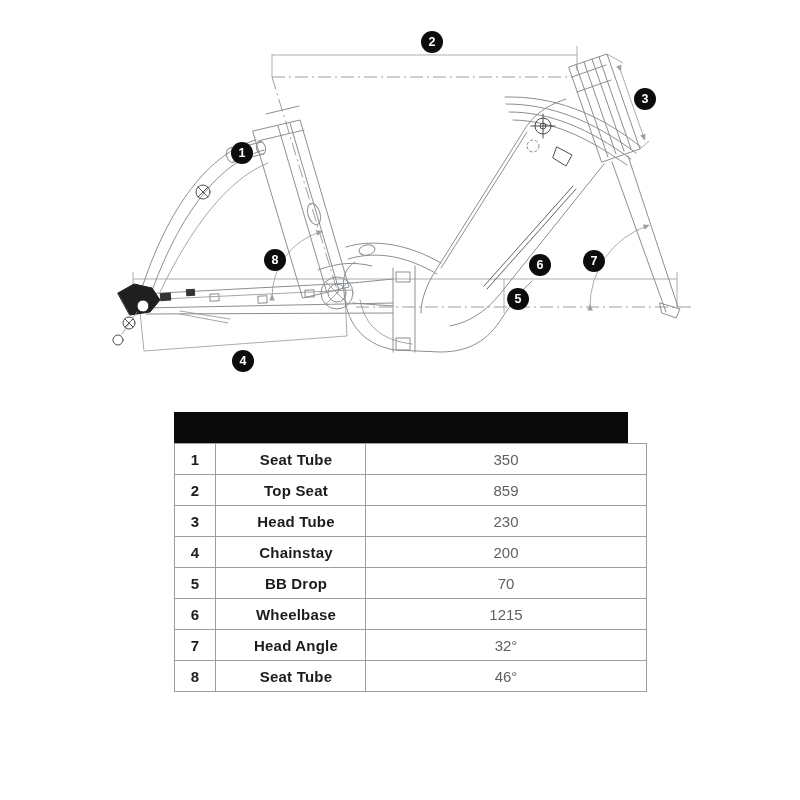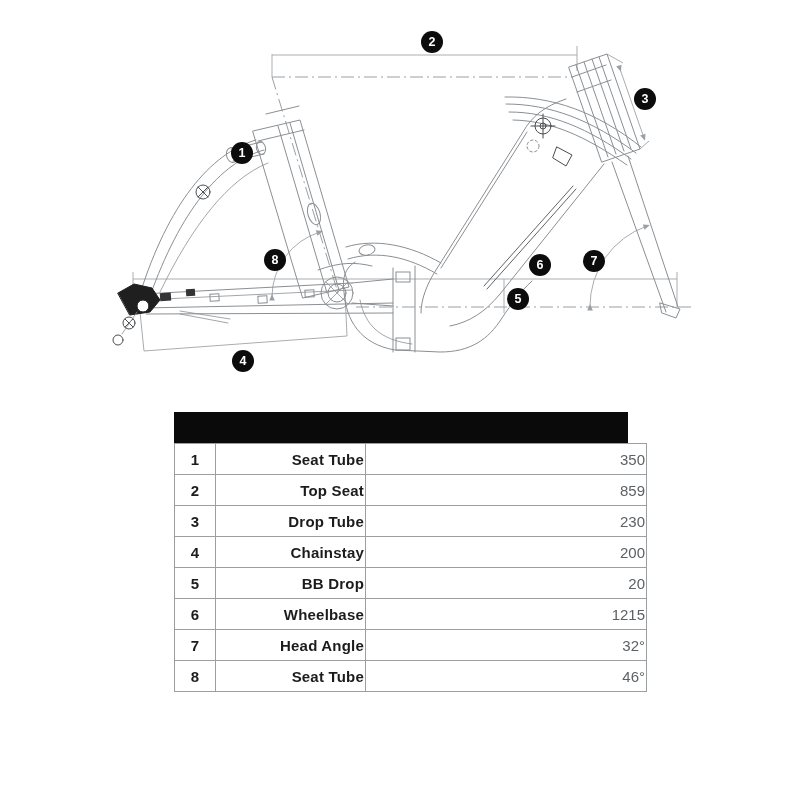--- a/index.html
+++ b/index.html
@@ -13,22 +13,22 @@
     background:#0c0c0c;color:#fff;font-size:12.5px;font-weight:700;
     line-height:22px;text-align:center;user-select:none;
   }
 
   
   .spec-table-wrap{position:absolute;left:174px;top:412px;width:454px;}
   table.spec{border-collapse:collapse;width:454px;table-layout:fixed;}
   table.spec td{border:1px solid #9c9fa1;height:28px;font-size:15px;overflow:hidden;white-space:nowrap;}
   .hdr-bar{width:454px;height:31px;background:#0a0a0a;border:1px solid #0a0a0a;box-sizing:border-box;}
   td.c-num{width:38px;text-align:center;font-weight:700;color:#1c1c1c;}
-  td.c-label{width:136px;text-align:right;padding-left:12px;font-weight:700;color:#1c1c1c;letter-spacing:.2px;margin-top:13px;}
-  td.c-value{width:278px;text-align:right;color:#5e6163;font-weight:400;}
+  td.c-label{width:136px;text-align:center;padding-left:12px;font-weight:700;color:#1c1c1c;letter-spacing:.2px;margin-top:13px;}
+  td.c-value{width:278px;text-align:center;color:#5e6163;font-weight:400;}
 </style>
 </head>
 <body>
 
 <div class="stage">
 
   <svg width="800" height="800" viewBox="0 0 800 800">
     <defs>
       <marker id="arr" markerWidth="8" markerHeight="8" refX="4" refY="4" orient="auto">
         <path d="M0.5,1.2 L7,4 L0.5,6.8 Z" fill="#9aa0a4"></path>
@@ -199,32 +199,32 @@
           <td class="c-label">Seat Tube</td>
           <td class="c-value">350</td>
         </tr>
         <tr>
           <td class="c-num">2</td>
           <td class="c-label">Top Seat</td>
           <td class="c-value">859</td>
         </tr>
         <tr>
           <td class="c-num">3</td>
-          <td class="c-label">Drop Tube</td>
+          <td class="c-label">Head Tube</td>
           <td class="c-value">230</td>
         </tr>
         <tr>
           <td class="c-num">4</td>
           <td class="c-label">Chainstay</td>
           <td class="c-value">200</td>
         </tr>
         <tr>
           <td class="c-num">5</td>
           <td class="c-label">BB Drop</td>
-          <td class="c-value">20</td>
+          <td class="c-value">70</td>
         </tr>
         <tr>
           <td class="c-num">6</td>
           <td class="c-label">Wheelbase</td>
           <td class="c-value">1215</td>
         </tr>
         <tr>
           <td class="c-num">7</td>
           <td class="c-label">Head Angle</td>
           <td class="c-value">32°</td>

